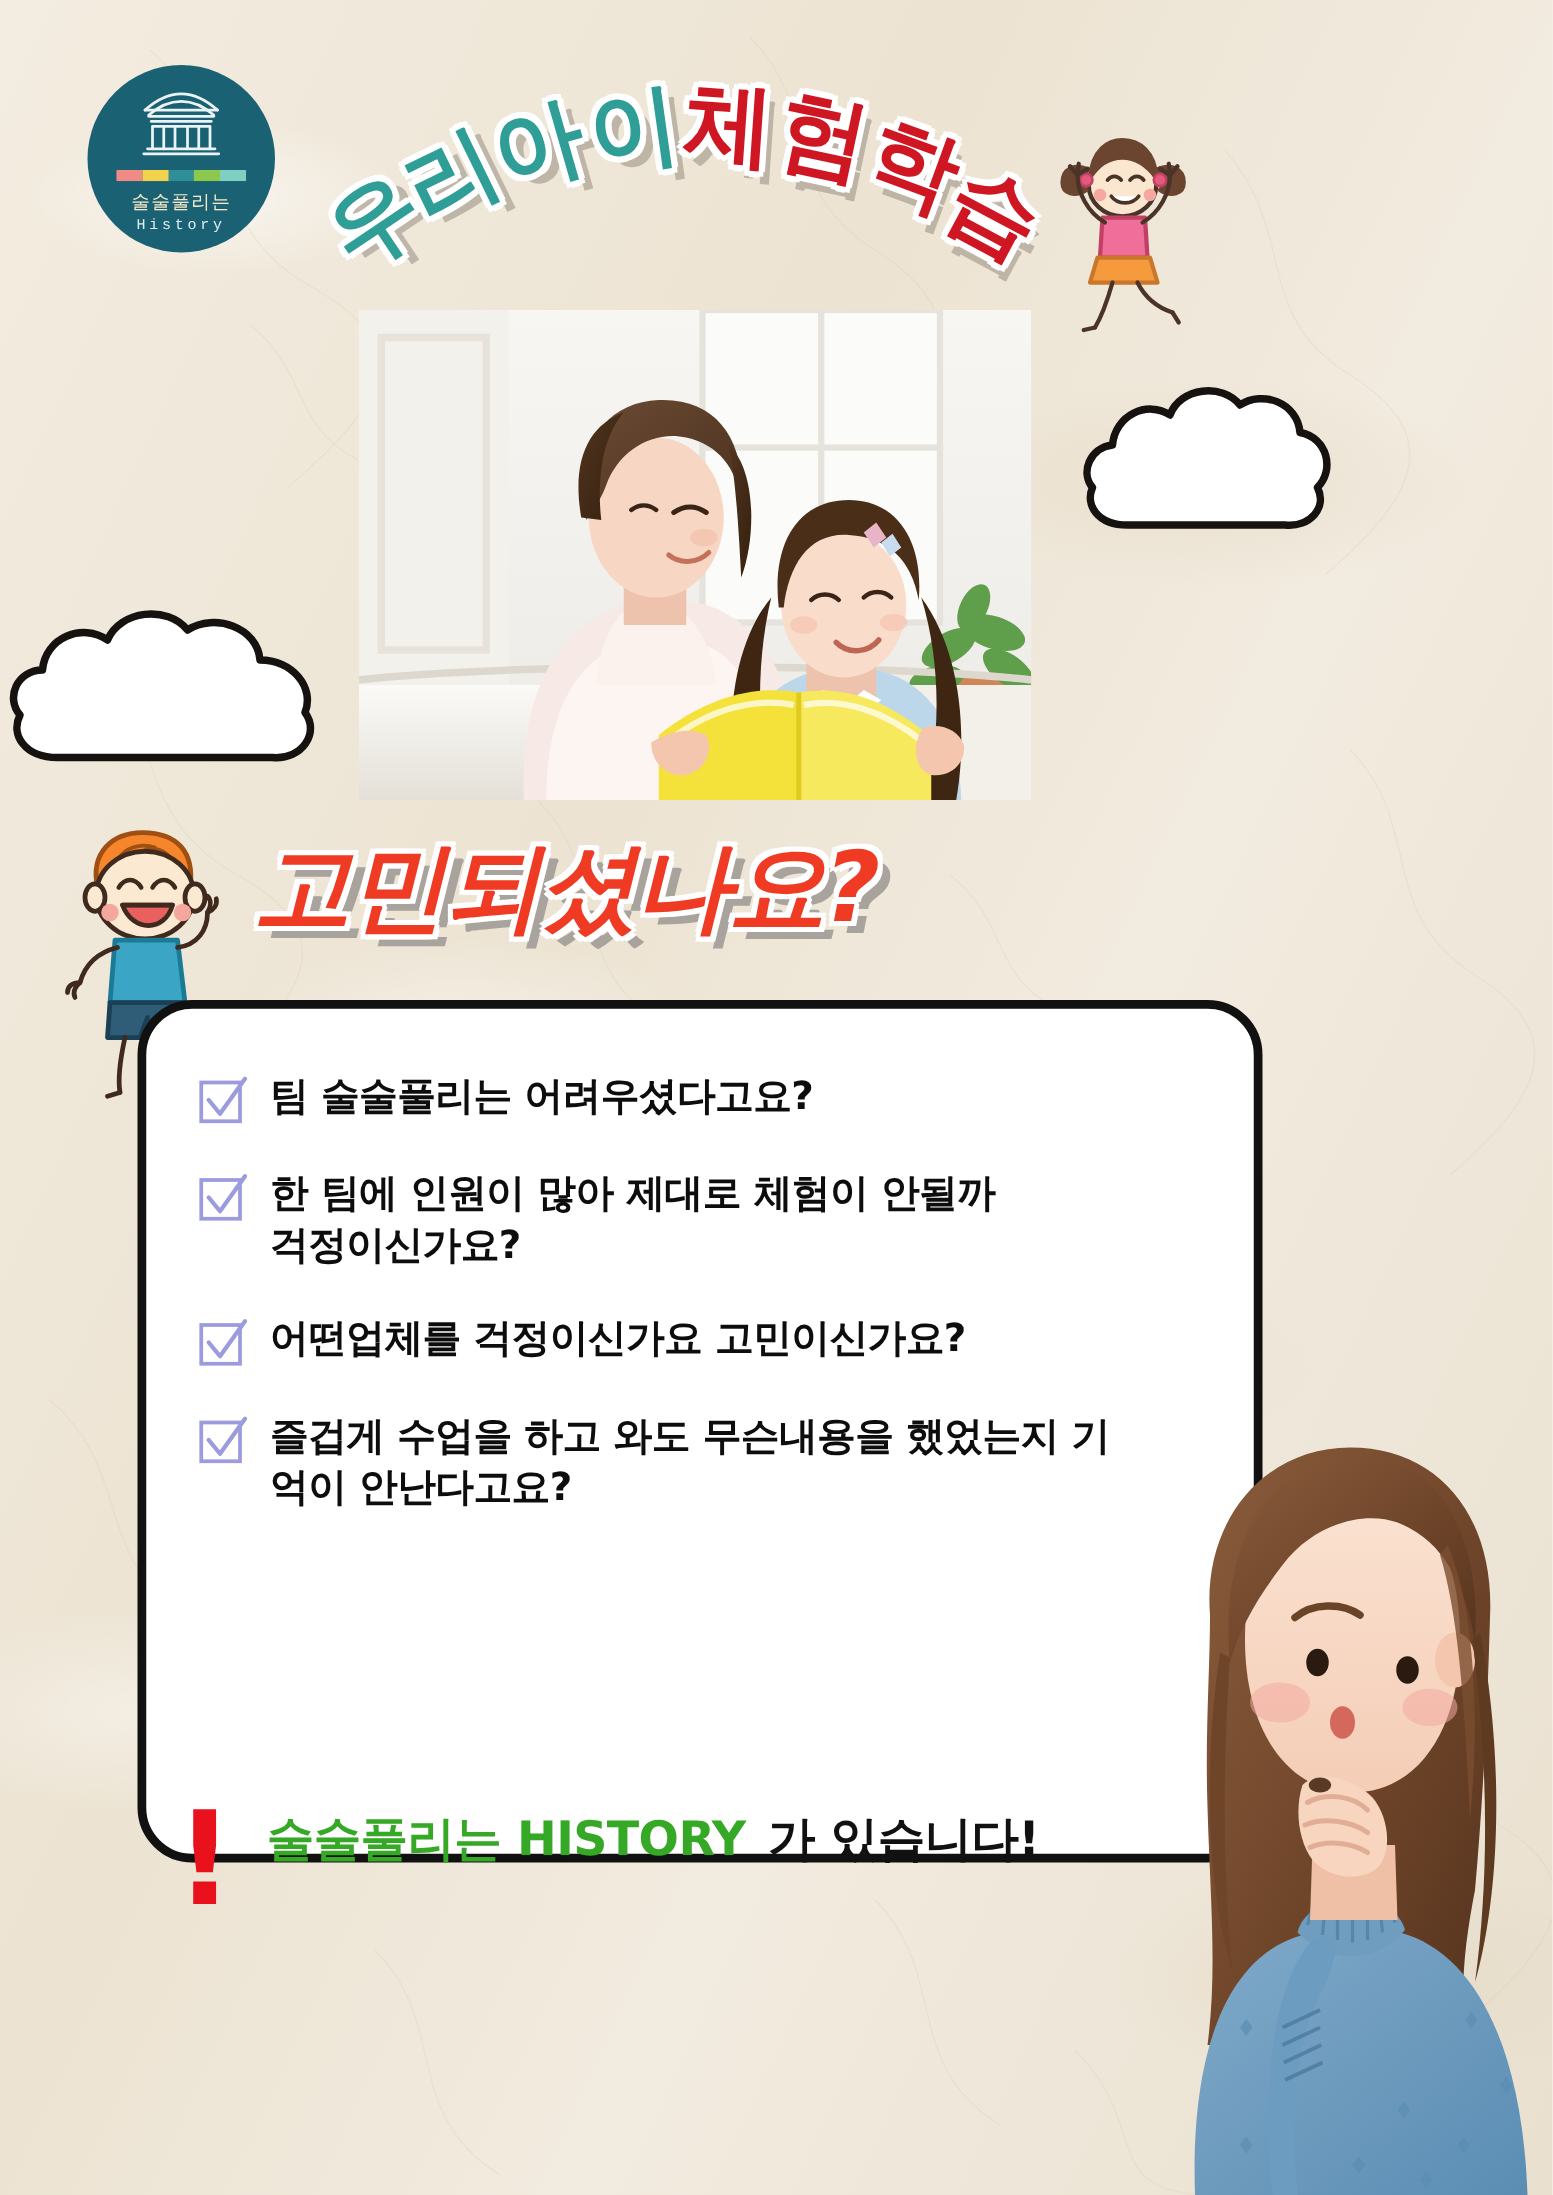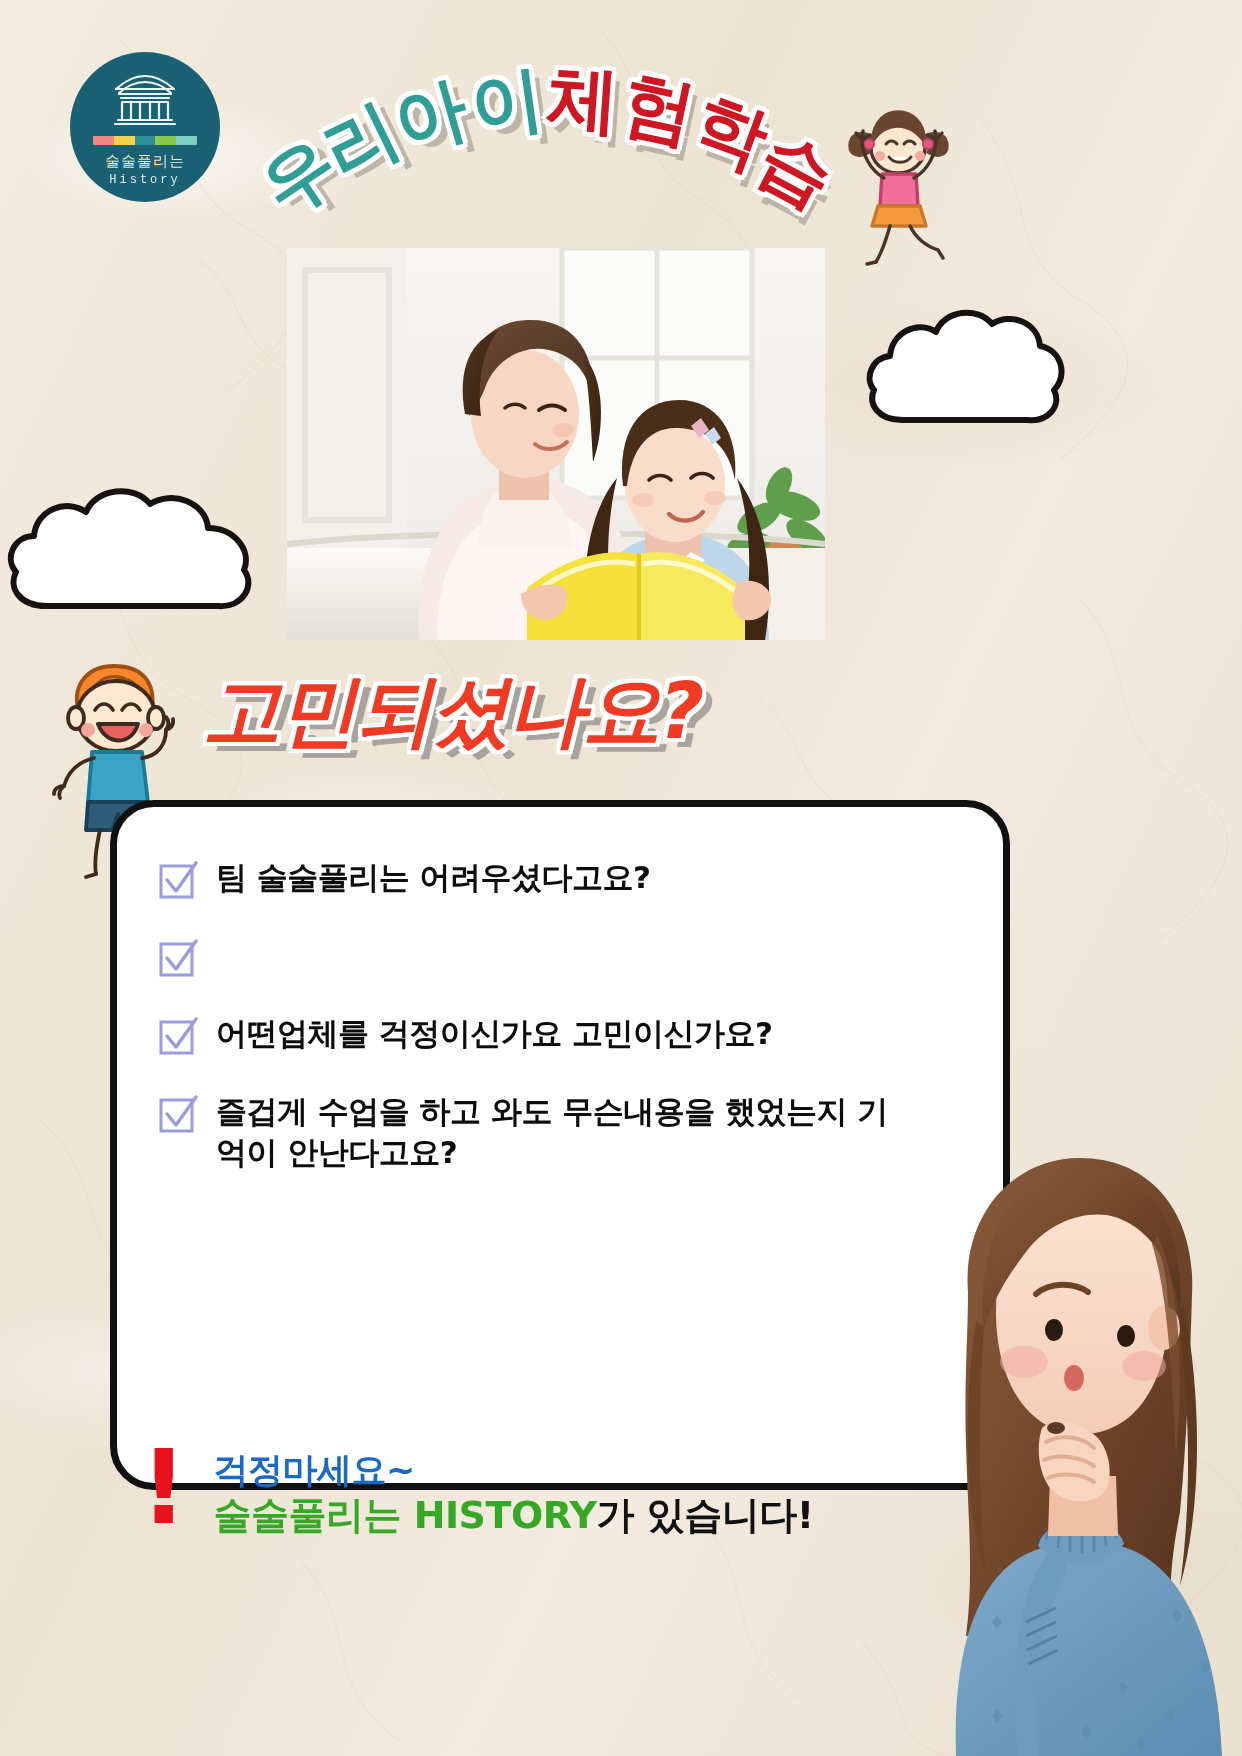--- a/index.html
+++ b/index.html
@@ -200,21 +200,21 @@
     font-weight: 700;
     letter-spacing: -.5px;
   }
   #slogan-l1 {
     font-size: 35px;
     color: #1a69c4;
     line-height: 1.26;
   }
   #slogan-l2 { font-size: 38px; line-height: 1.26; }
   .s-green { color: #35a925; }
-  .s-dark  { color: #111111; }
+  .s-dark  { color: #111111; margin-left: 18px; }
 
   
   #woman {
     position: absolute;
     right: 0px;
     bottom: 0px;
     width: 320px;
     height: 640px;
   }
 </style>
@@ -475,20 +475,22 @@
           <rect x="3" y="5" width="31" height="31" fill="none" stroke="#9b9bdd" stroke-width="3"></rect>
           <path d="M9 19 L18 30 L38 2" fill="none" stroke="#9b9bdd" stroke-width="3.4" stroke-linecap="round" stroke-linejoin="round"></path>
         </svg>
         <div class="check-text">팀 술술풀리는 어려우셨다고요?</div>
       </div>
       <div class="check-row">
         <svg class="check-box" viewBox="0 0 40 40">
           <rect x="3" y="5" width="31" height="31" fill="none" stroke="#9b9bdd" stroke-width="3"></rect>
           <path d="M9 19 L18 30 L38 2" fill="none" stroke="#9b9bdd" stroke-width="3.4" stroke-linecap="round" stroke-linejoin="round"></path>
         </svg>
+        <div class="check-text">한 팀에 인원이 많아 제대로 체험이 안될까
+걱정이신가요?</div>
       </div>
       <div class="check-row">
         <svg class="check-box" viewBox="0 0 40 40">
           <rect x="3" y="5" width="31" height="31" fill="none" stroke="#9b9bdd" stroke-width="3"></rect>
           <path d="M9 19 L18 30 L38 2" fill="none" stroke="#9b9bdd" stroke-width="3.4" stroke-linecap="round" stroke-linejoin="round"></path>
         </svg>
         <div class="check-text">어떤업체를 걱정이신가요 고민이신가요?</div>
       </div>
       <div class="check-row">
         <svg class="check-box" viewBox="0 0 40 40">
@@ -496,21 +498,20 @@
           <path d="M9 19 L18 30 L38 2" fill="none" stroke="#9b9bdd" stroke-width="3.4" stroke-linecap="round" stroke-linejoin="round"></path>
         </svg>
         <div class="check-text">즐겁게 수업을 하고 와도 무슨내용을 했었는지 기
 억이 안난다고요?</div>
       </div>
     </div>
 
   <div id="slogan">
     <div id="bang">!</div>
     <div class="slogan-lines">
-      <div id="slogan-l1">걱정마세요~</div>
       <div id="slogan-l2">
         <span class="s-green">술술풀리는 HISTORY</span><span class="s-dark">가 있습니다!</span>
       </div>
     </div>
   </div>
 
   <svg id="woman" viewBox="0 0 320 640">
     <defs>
       <linearGradient id="wHair" x1="0" y1="0" x2="1" y2="1">
         <stop offset="0%" stop-color="#8a5c3c"></stop>

